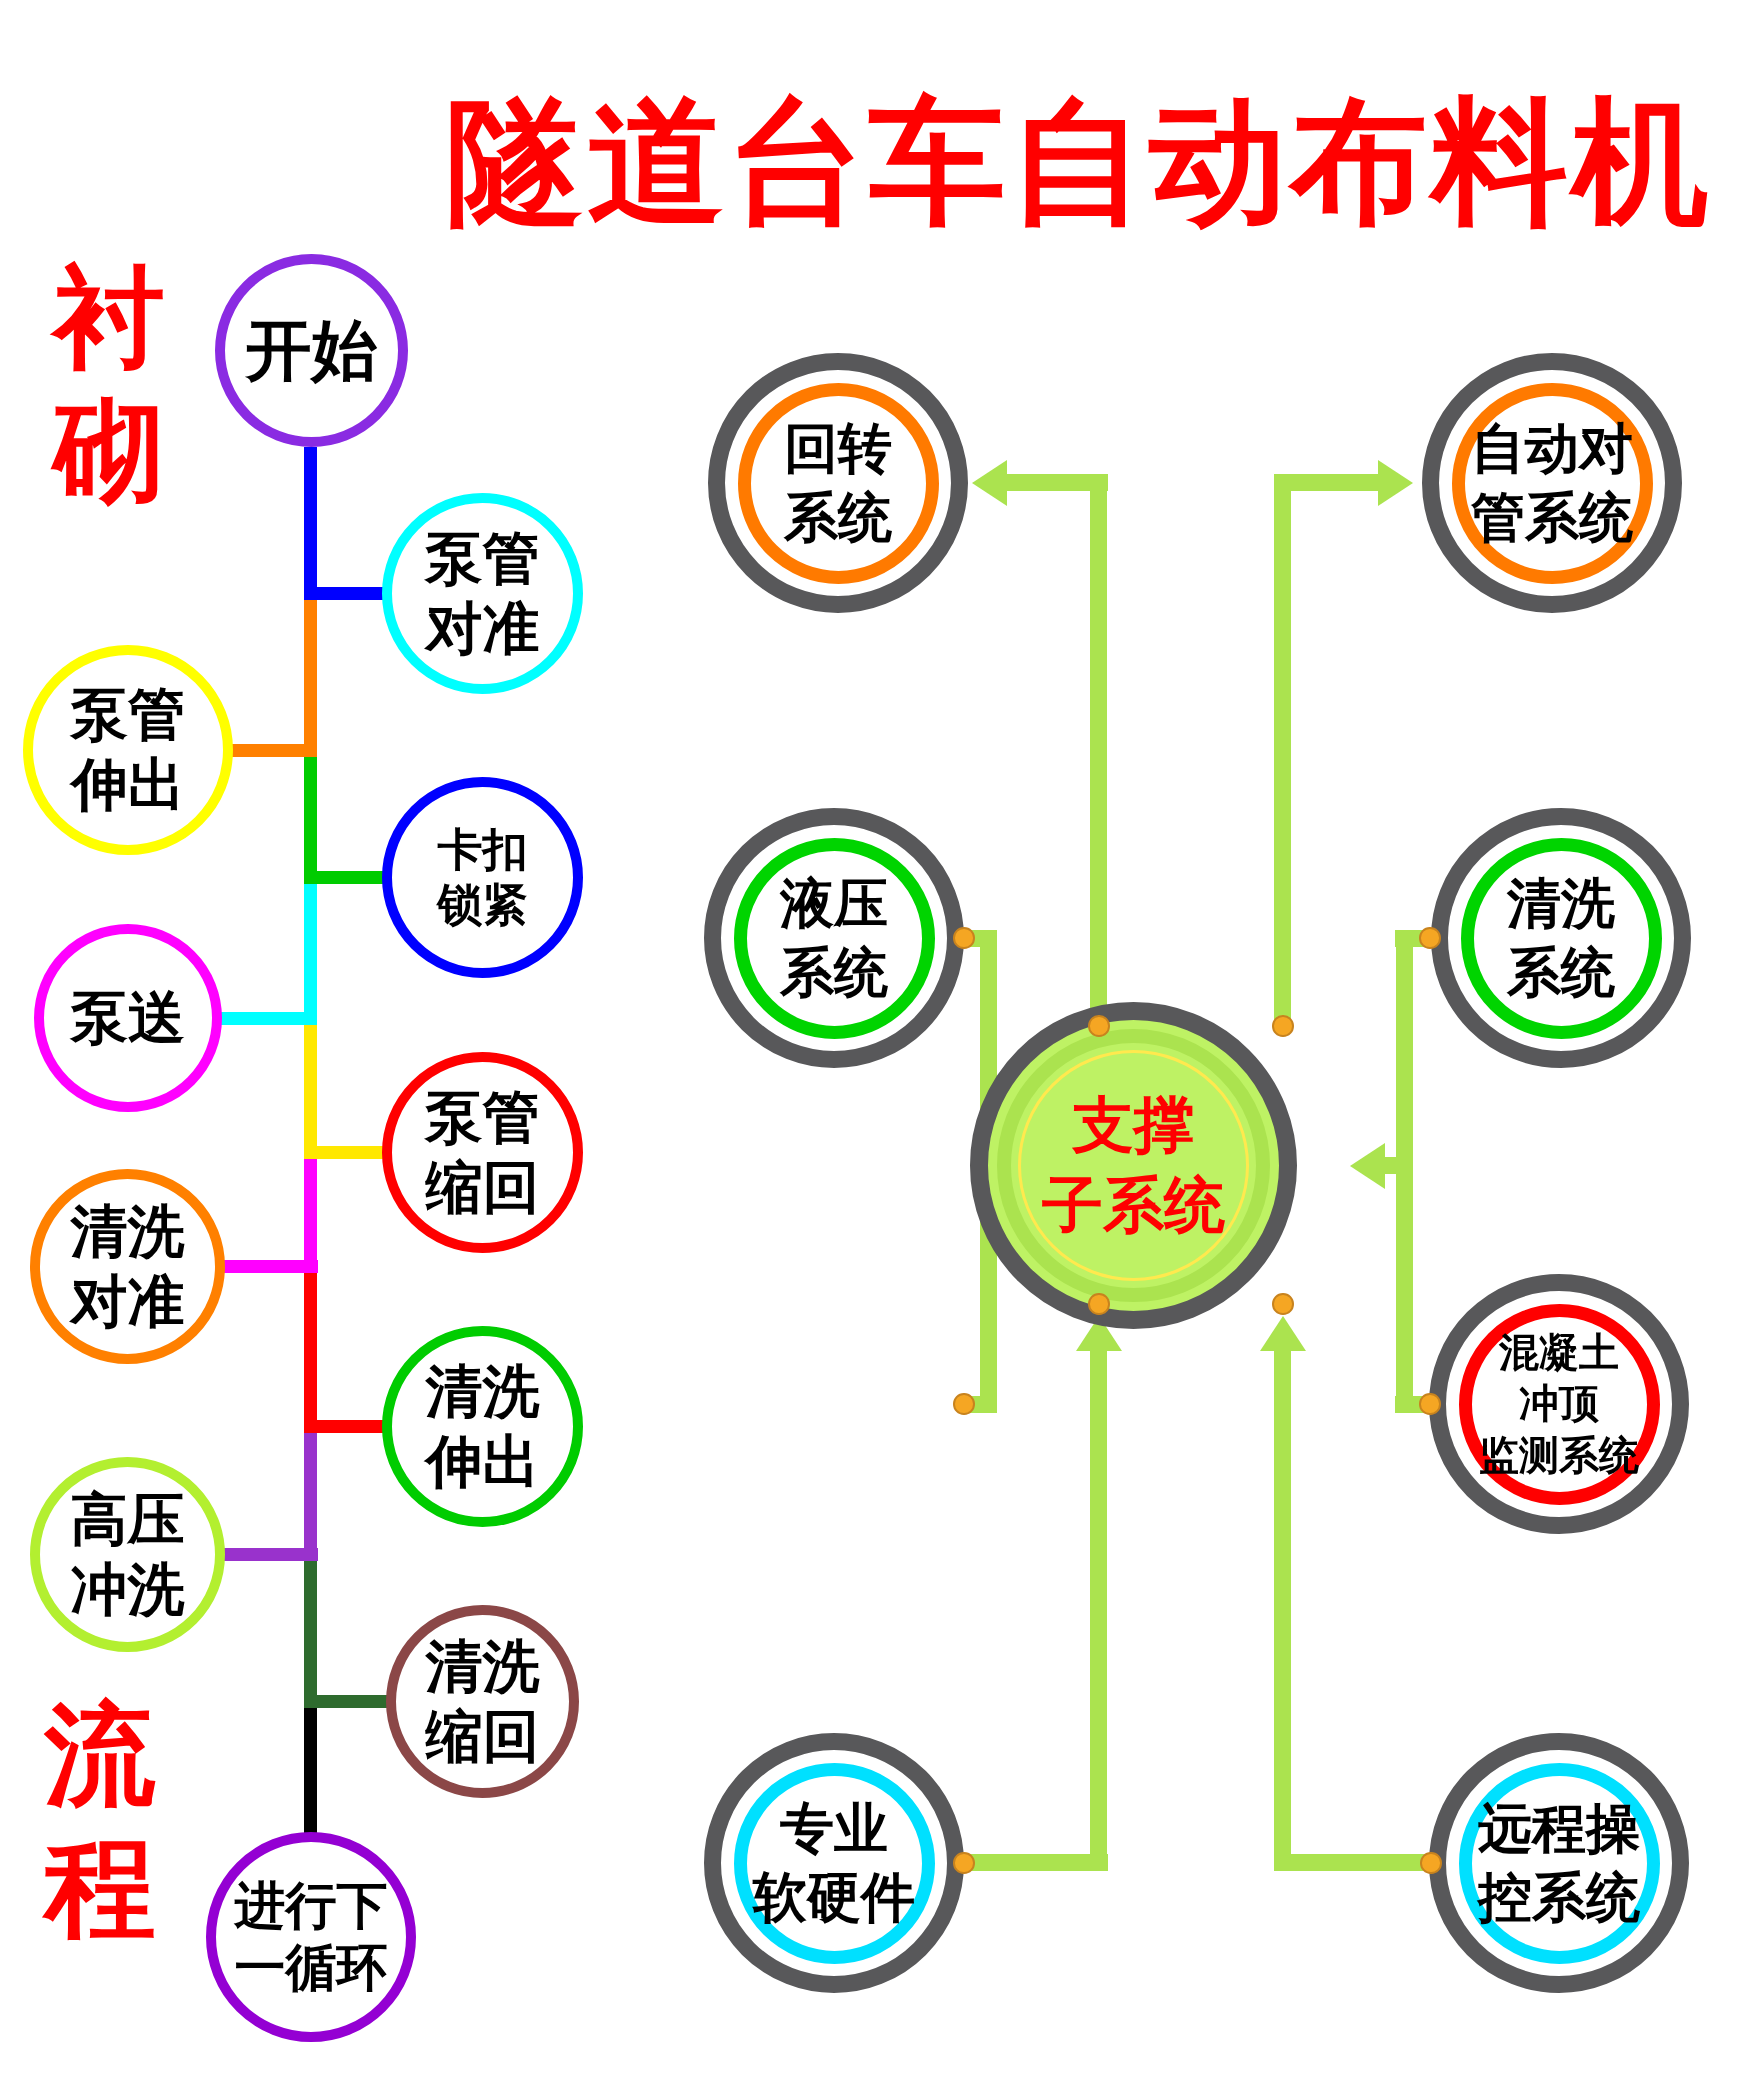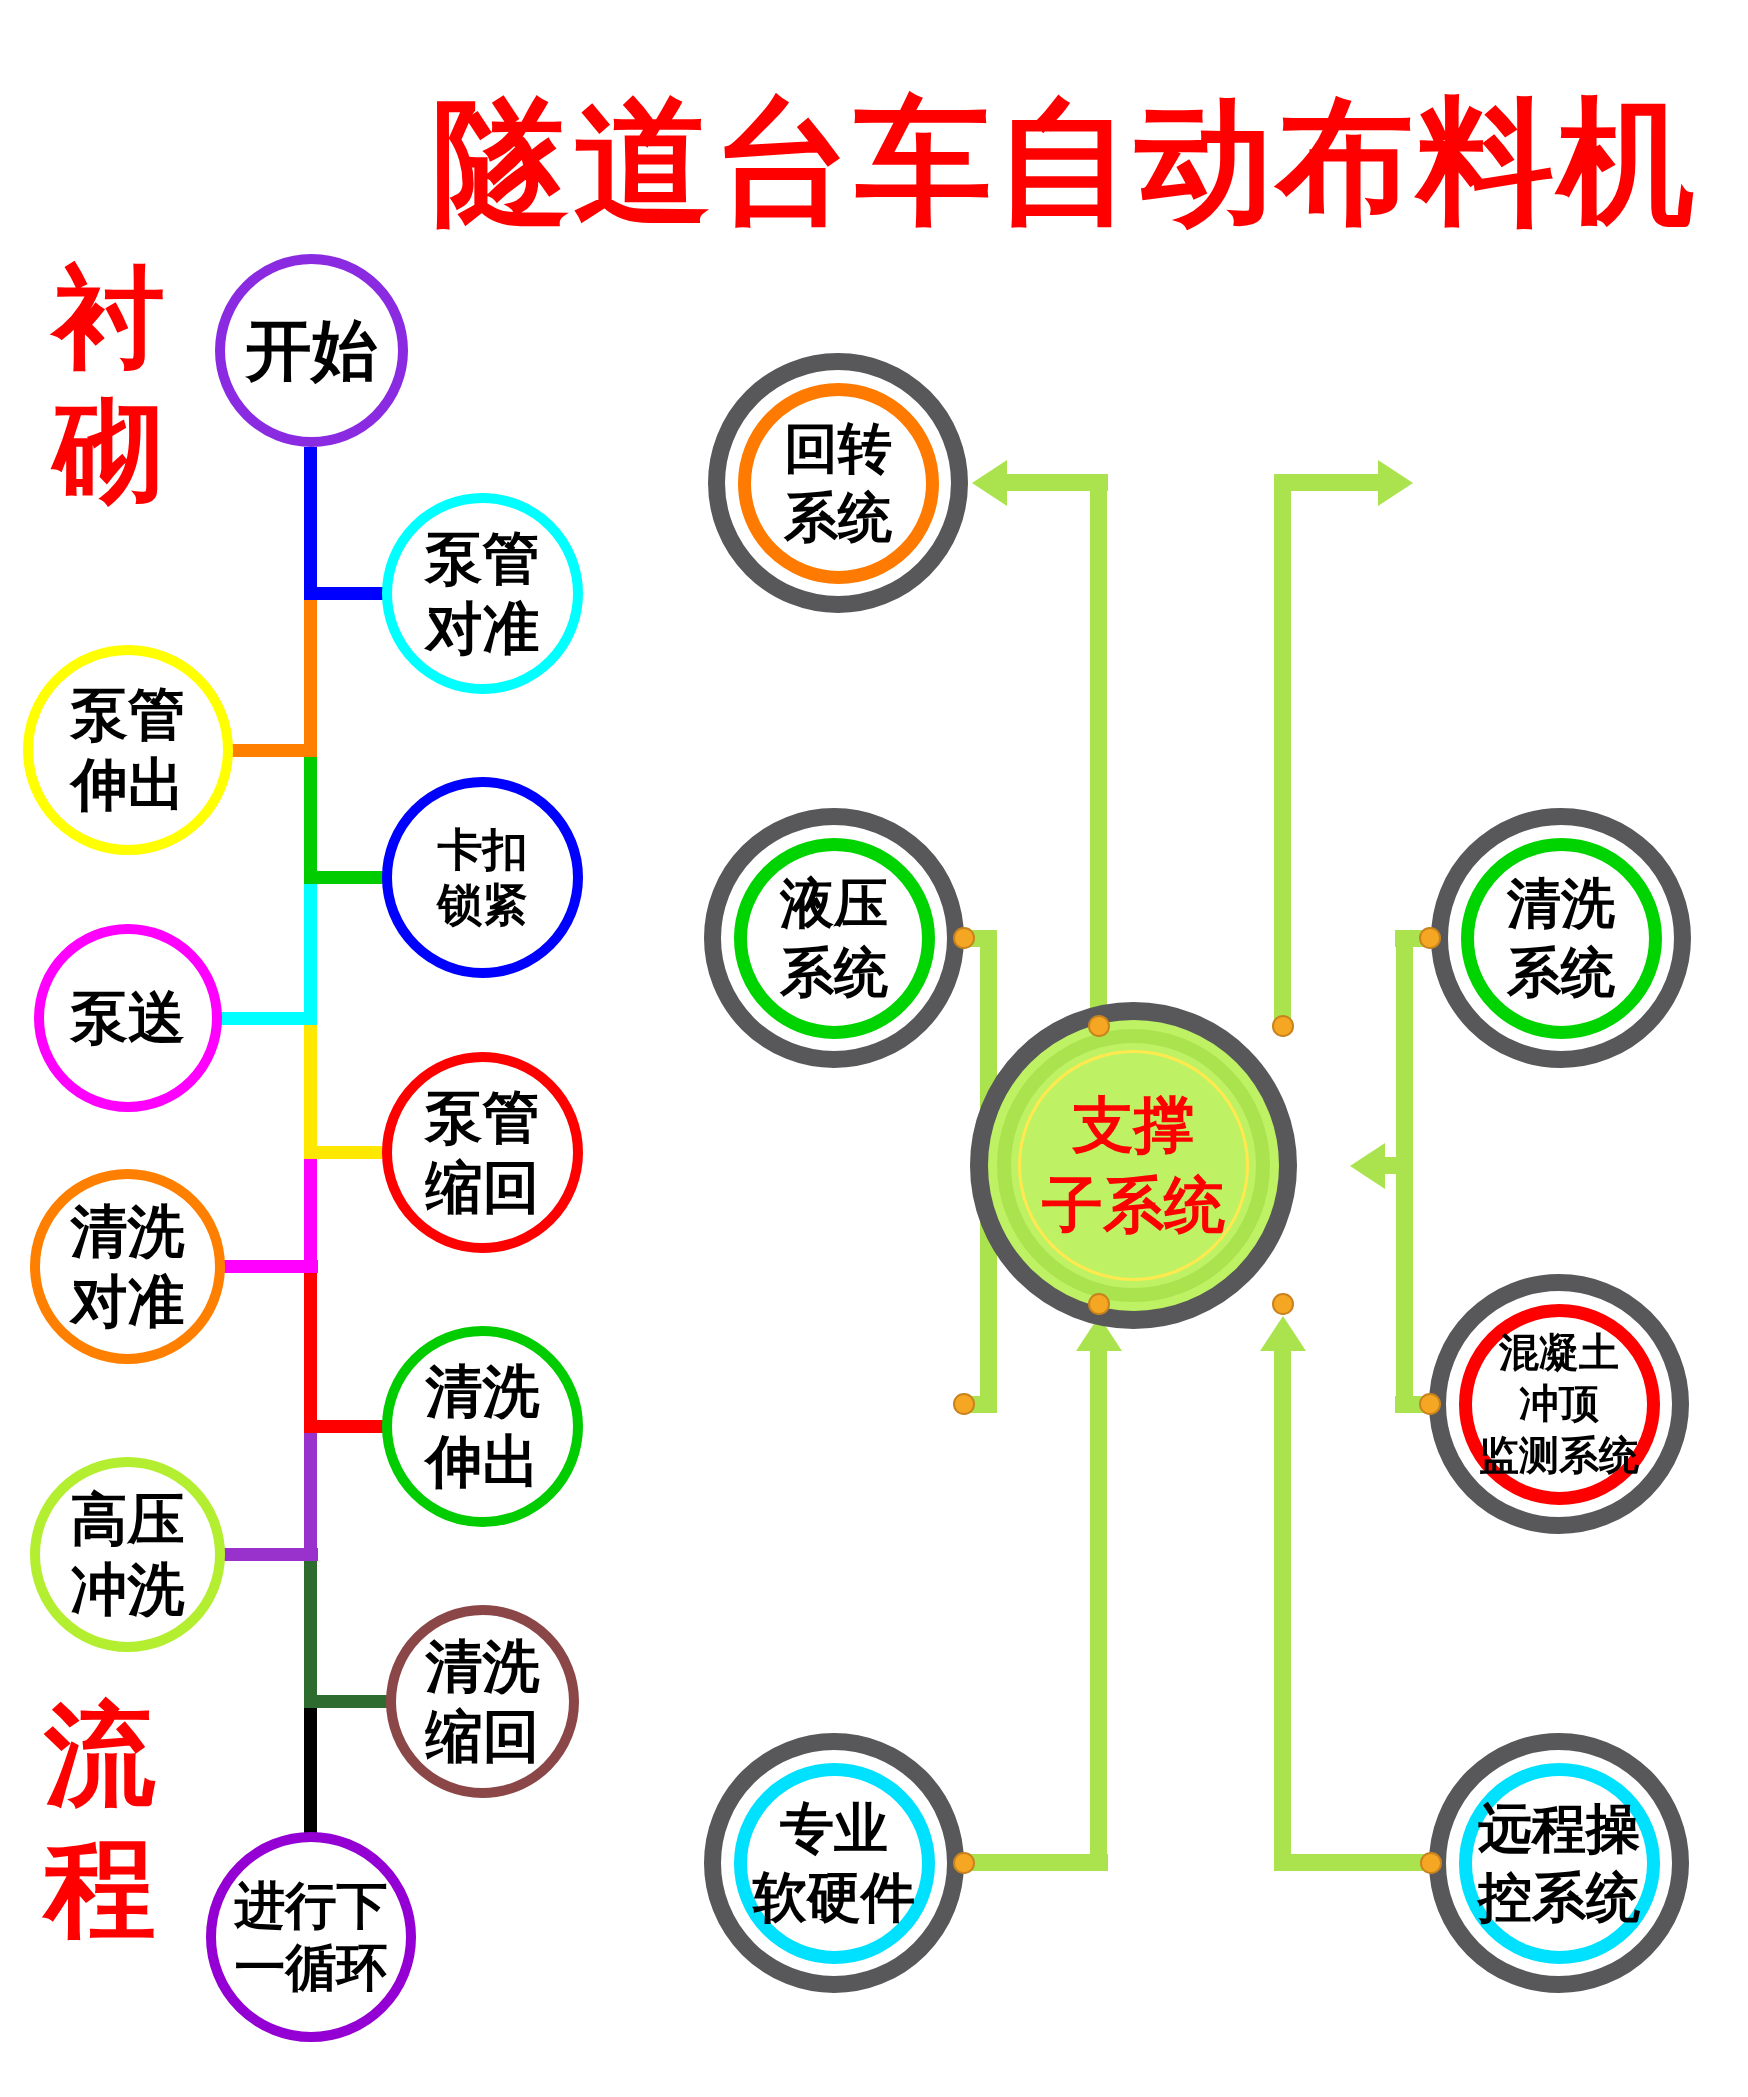--- a/index.html
+++ b/index.html
@@ -1,20 +1,20 @@
 <!DOCTYPE html>
 <html style="font-size:9.6px"><head>
 <meta charset="utf-8">
 <style>
   * { margin:0; padding:0; box-sizing:border-box; }
   html,body { background:#ffffff; }
   body { font-family:"Liberation Sans","DejaVu Sans",sans-serif; }
   .canvas { position:relative; width:1749px; height:2097px; background:#ffffff; overflow:hidden; }
 
-  .main-title { position:absolute; left:419px; top:71px; width:1293px; text-align:center;
+  .main-title { position:absolute; left:419px; top:71px; width:1293px; text-align:right;
                 font-size:137px; font-weight:900; letter-spacing:3.6px; white-space:nowrap; }
 
   .side-label { position:absolute; font-size:111px; font-weight:900; line-height:1.2;
                 text-align:center; white-space:pre-line; }
 
   
   .cline { position:absolute; z-index:1; }
   .fnode { position:absolute; border:10.8px solid #000; border-radius:50%; background:#fff;
            display:flex; align-items:center; justify-content:center; z-index:2; }
   .fnode-label { font-weight:bold; color:#000; text-align:center; white-space:pre-line; line-height:1.22; }
@@ -162,20 +162,26 @@
         <div class="hub-center-label" style="color: rgb(255, 0, 0);">支撑
 子系统</div>
       </div>
     </div>
   </div>
 
   <div class="sat" style="left: 708px; top: 353px; border-color: rgb(88, 88, 90);">
     <div class="sat-inner" style="border-color: rgb(255, 122, 0);">
       <div class="sat-label">回转
 系统</div>
+    </div>
+  </div>
+  <div class="sat" style="left: 1422px; top: 353px; border-color: rgb(88, 88, 90);">
+    <div class="sat-inner" style="border-color: rgb(255, 122, 0);">
+      <div class="sat-label">自动对
+管系统</div>
     </div>
   </div>
   <div class="sat" style="left: 704px; top: 808px; border-color: rgb(88, 88, 90);">
     <div class="sat-inner" style="border-color: rgb(0, 212, 0);">
       <div class="sat-label">液压
 系统</div>
     </div>
   </div>
   <div class="sat" style="left: 1431px; top: 808px; border-color: rgb(88, 88, 90);">
     <div class="sat-inner" style="border-color: rgb(0, 212, 0);">

